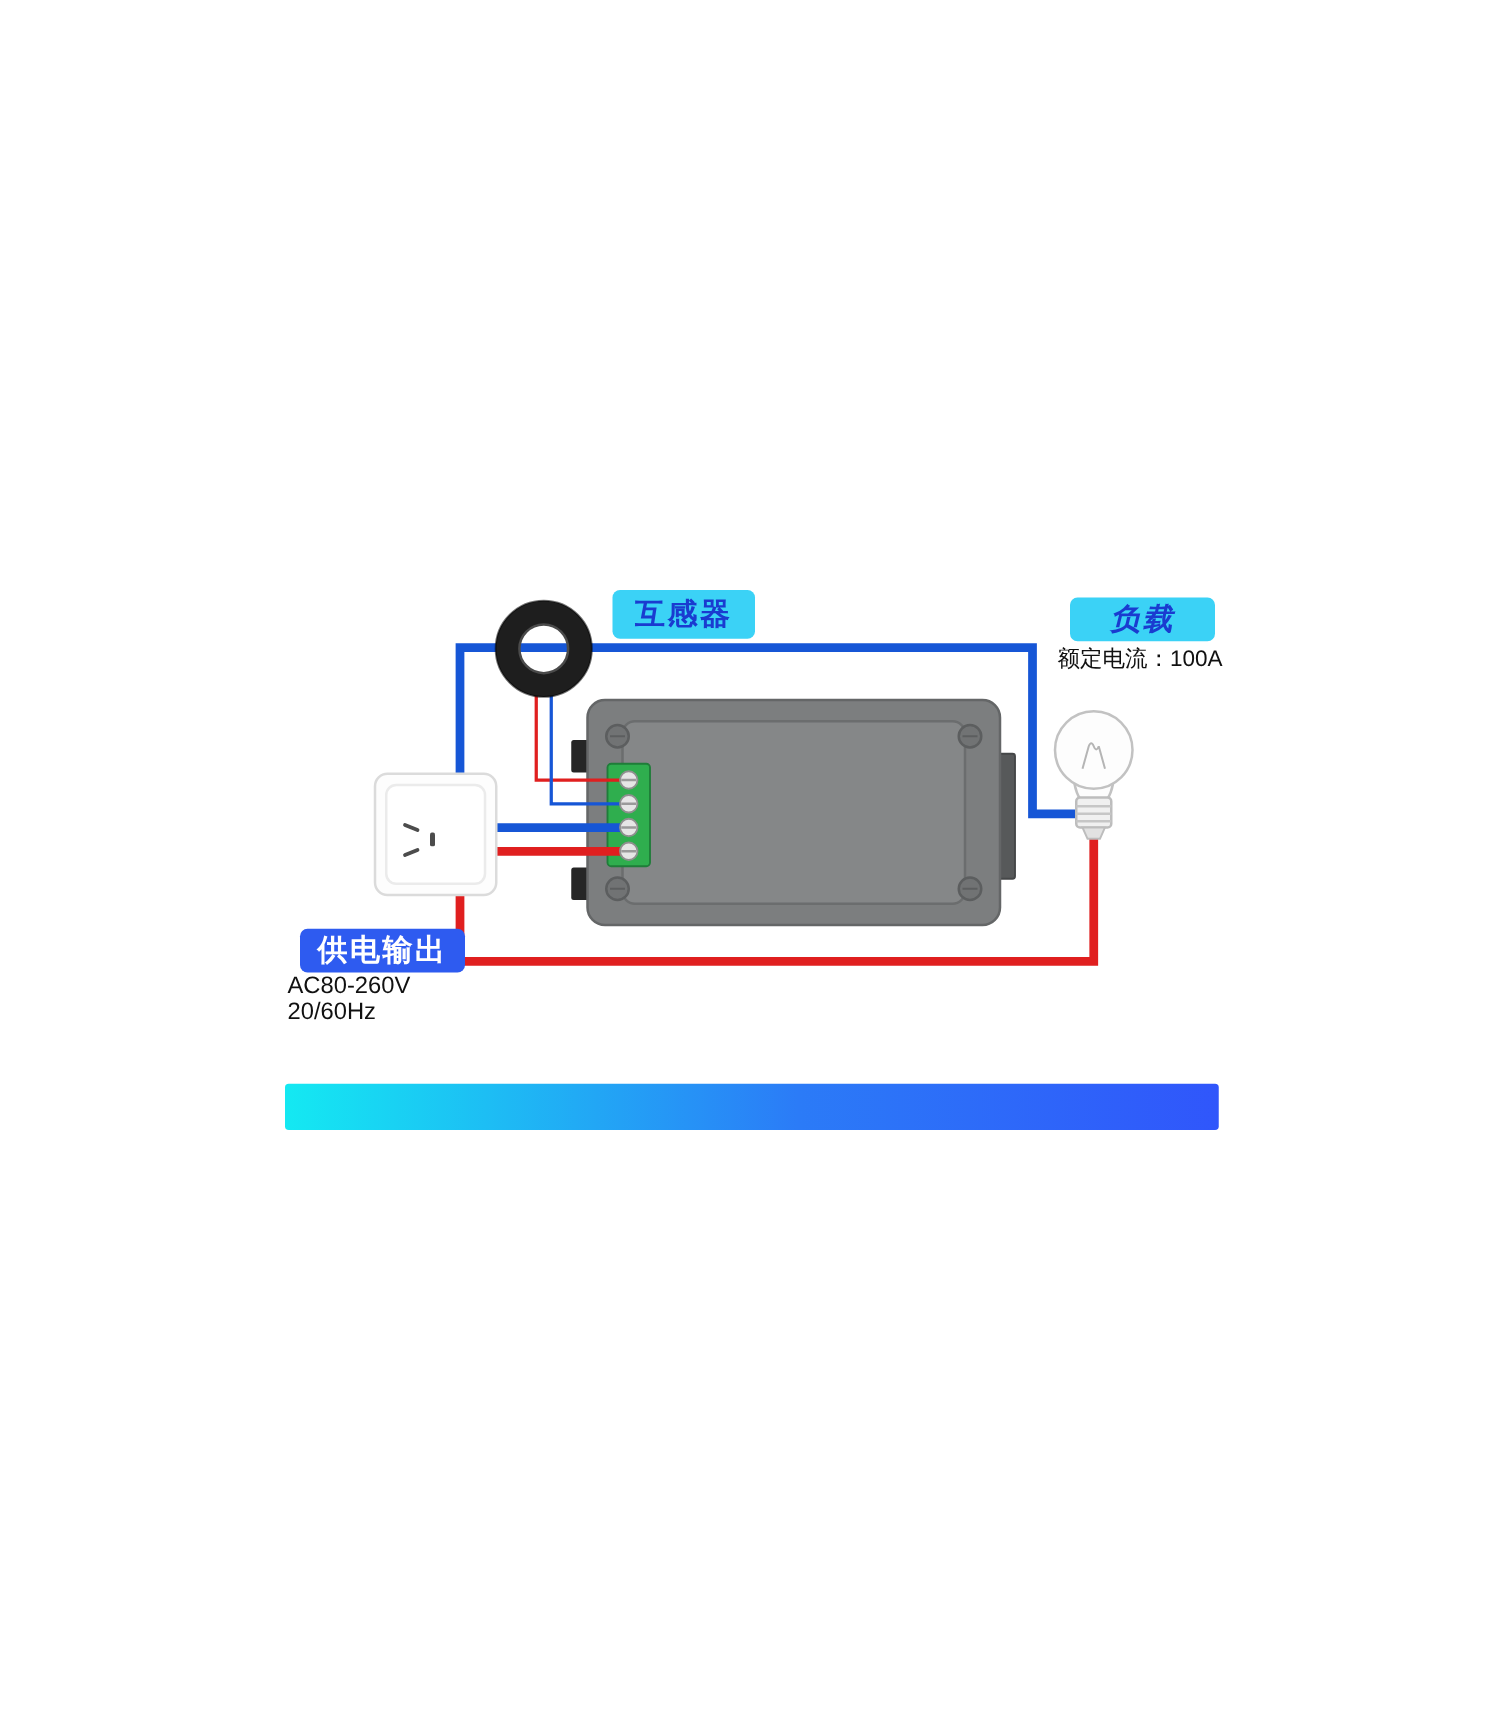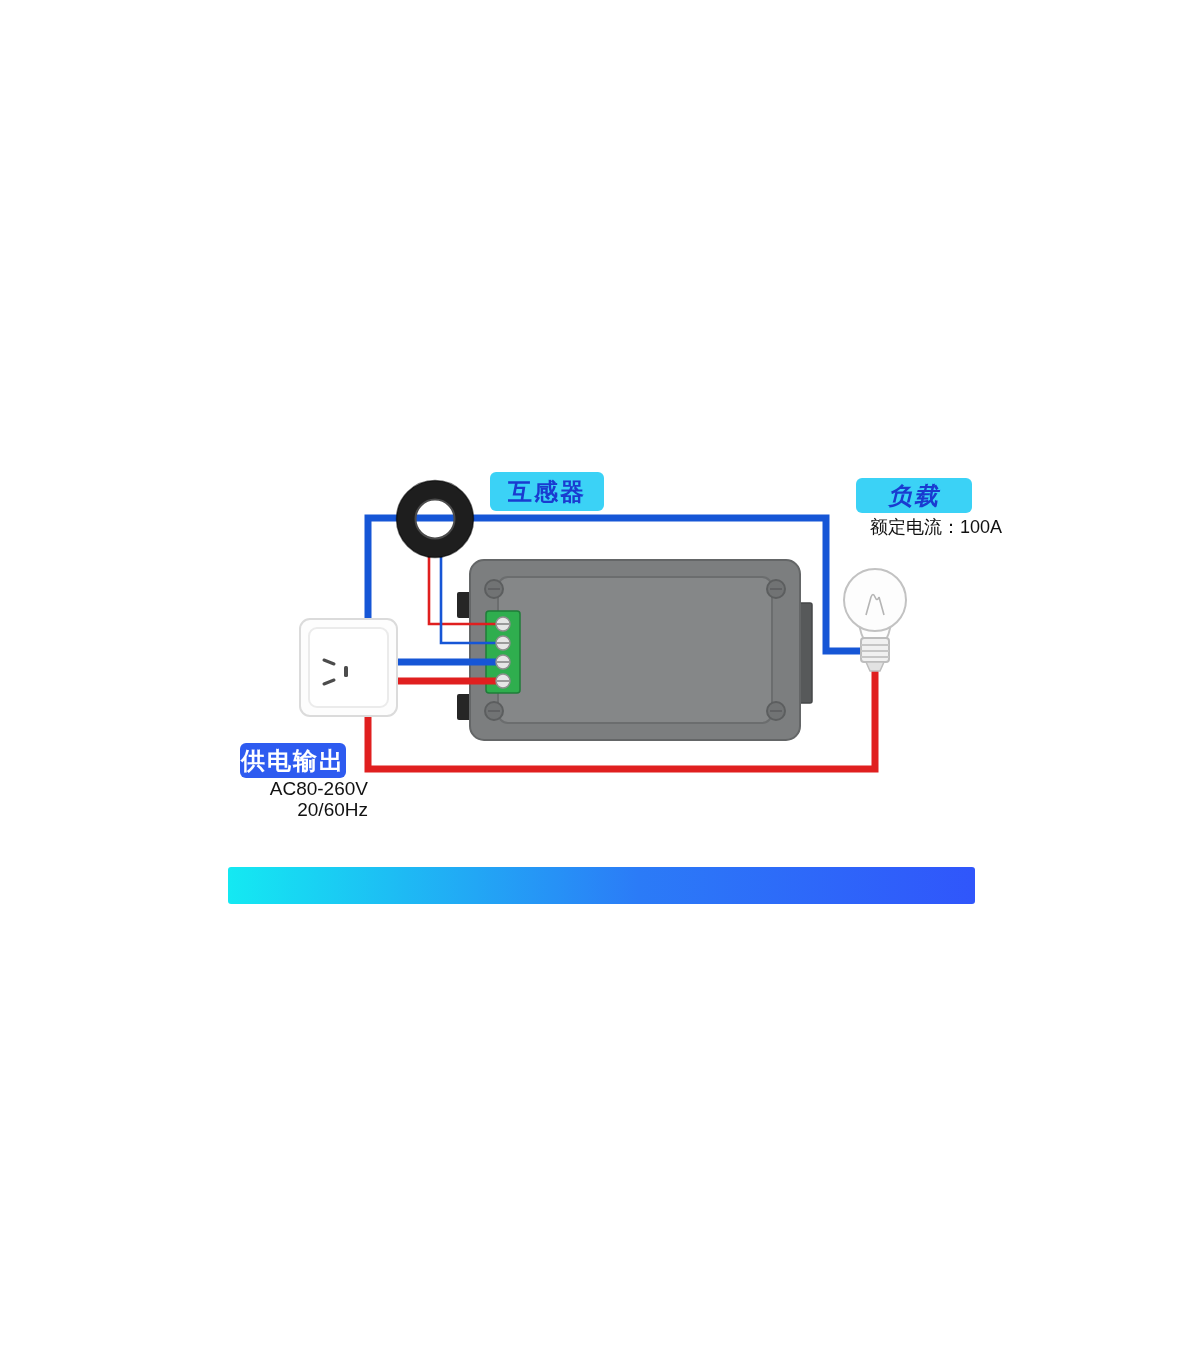--- a/index.html
+++ b/index.html
@@ -77,30 +77,30 @@
     letter-spacing:2px;
     border-radius:6px;
     line-height:1.3;
     white-space:nowrap;
   }
   .badge-cyan { background:var(--badge-cyan); color:var(--badge-cyan-text); }
   .badge-blue { background:var(--badge-blue); color:var(--badge-blue-text); }
 
   .ct-badge     { left:490px; top:472px; padding:4px 18px; }
   .load-badge   { left:856px; top:478px; padding:2px 32px;font-style:italic; }
-  .supply-badge { left:240px; top:743px; padding:2px 1px; }
+  .supply-badge { left:240px; top:743px; padding:2px 14px; }
 
   .caption { position:absolute; color:#111111; }
   .load-rating {
     left:822px; top:515px; width:180px;
-    text-align:right; font-size:18px;
+    text-align:center; font-size:18px;
   }
   .supply-caption {
     left:230px; top:778px; width:138px;
-    text-align:right; font-size:19px; line-height:1.12;
+    text-align:left; font-size:19px; line-height:1.12;
   }
 
   .gradient-bar {
     position:absolute;
     left:228px; top:867px;
     width:747px; height:37px;
     border-radius:3px;
     background:linear-gradient(90deg, var(--bar-start) 0%, #2B7BF7 55%, var(--bar-end) 100%);
   }
 </style>

